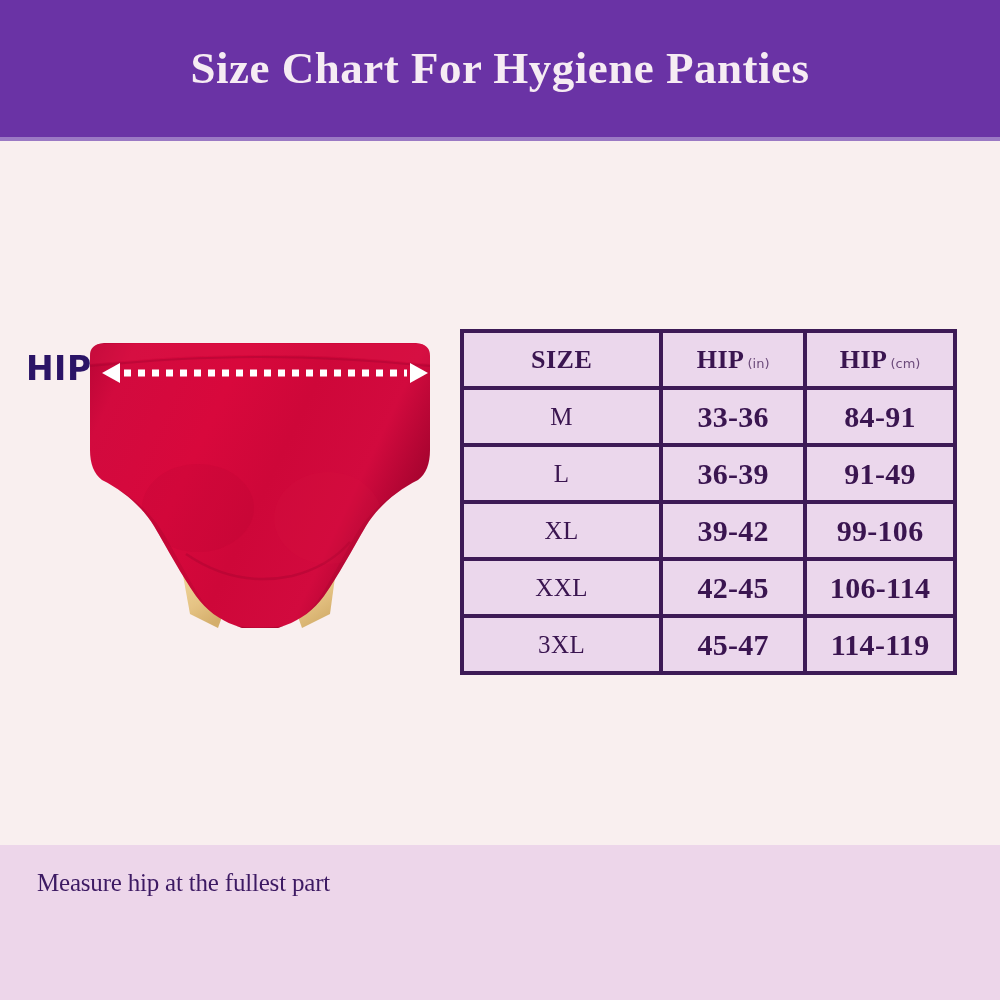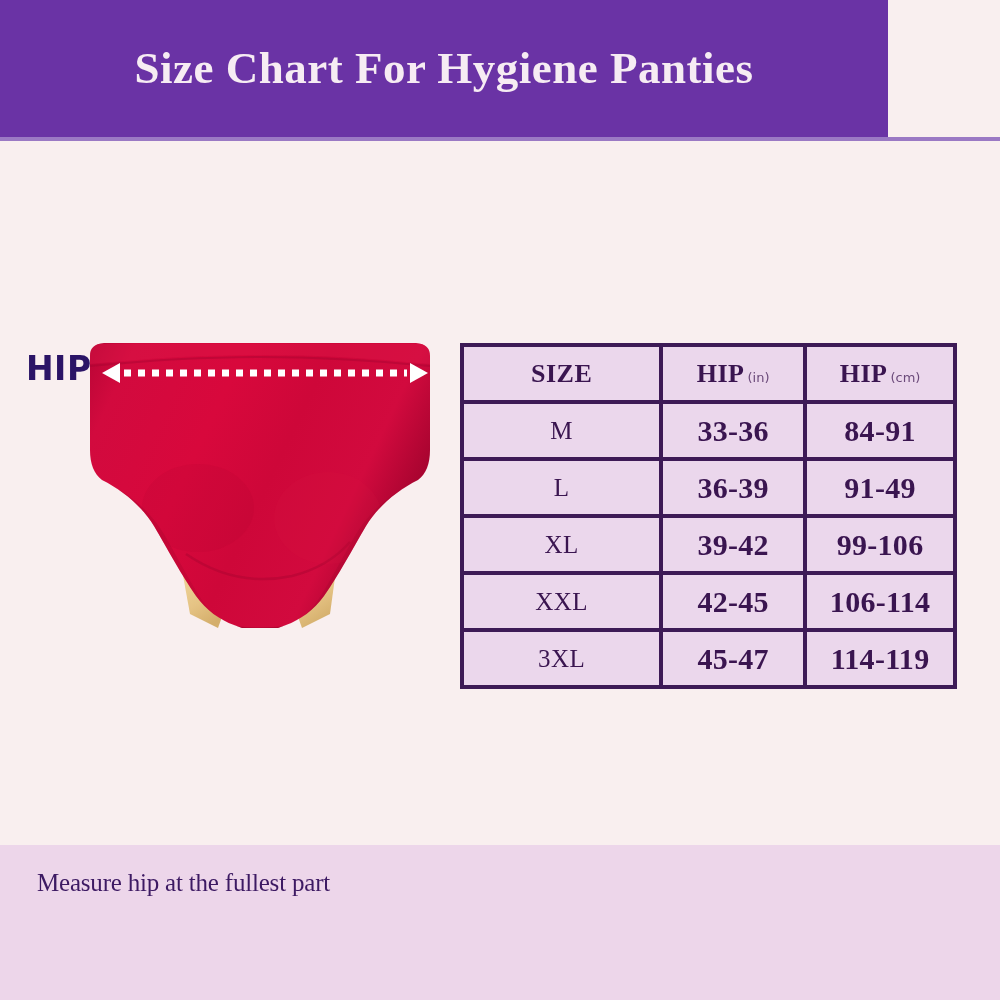--- a/index.html
+++ b/index.html
@@ -19,21 +19,21 @@
     height: 1000px;
     background: #F9EFEF;
     overflow: hidden;
   }
 
   
   .header-band {
     position: absolute;
     left: 0;
     top: 0;
-    width: 888px;
+    width: 1000px;
     height: 137px;
     background: #6A33A5;
     display: flex;
     align-items: center;
     justify-content: center;
   }
   .header-underline {
     position: absolute;
     left: 0;
     top: 137px;
@@ -97,21 +97,21 @@
     top: 359px;
     width: 330px;
     height: 28px;
     pointer-events: none;
   }
 
   
   .size-table-wrap {
     position: absolute;
     left: 460px;
-    top: 343px;
+    top: 329px;
     width: 439px;
     height: 325px;
   }
   table.size-table {
     border-collapse: separate;
     border-spacing: 0;
     width: 497px;
     height: 325px;
     table-layout: fixed;
     background: #EBD7EC;

